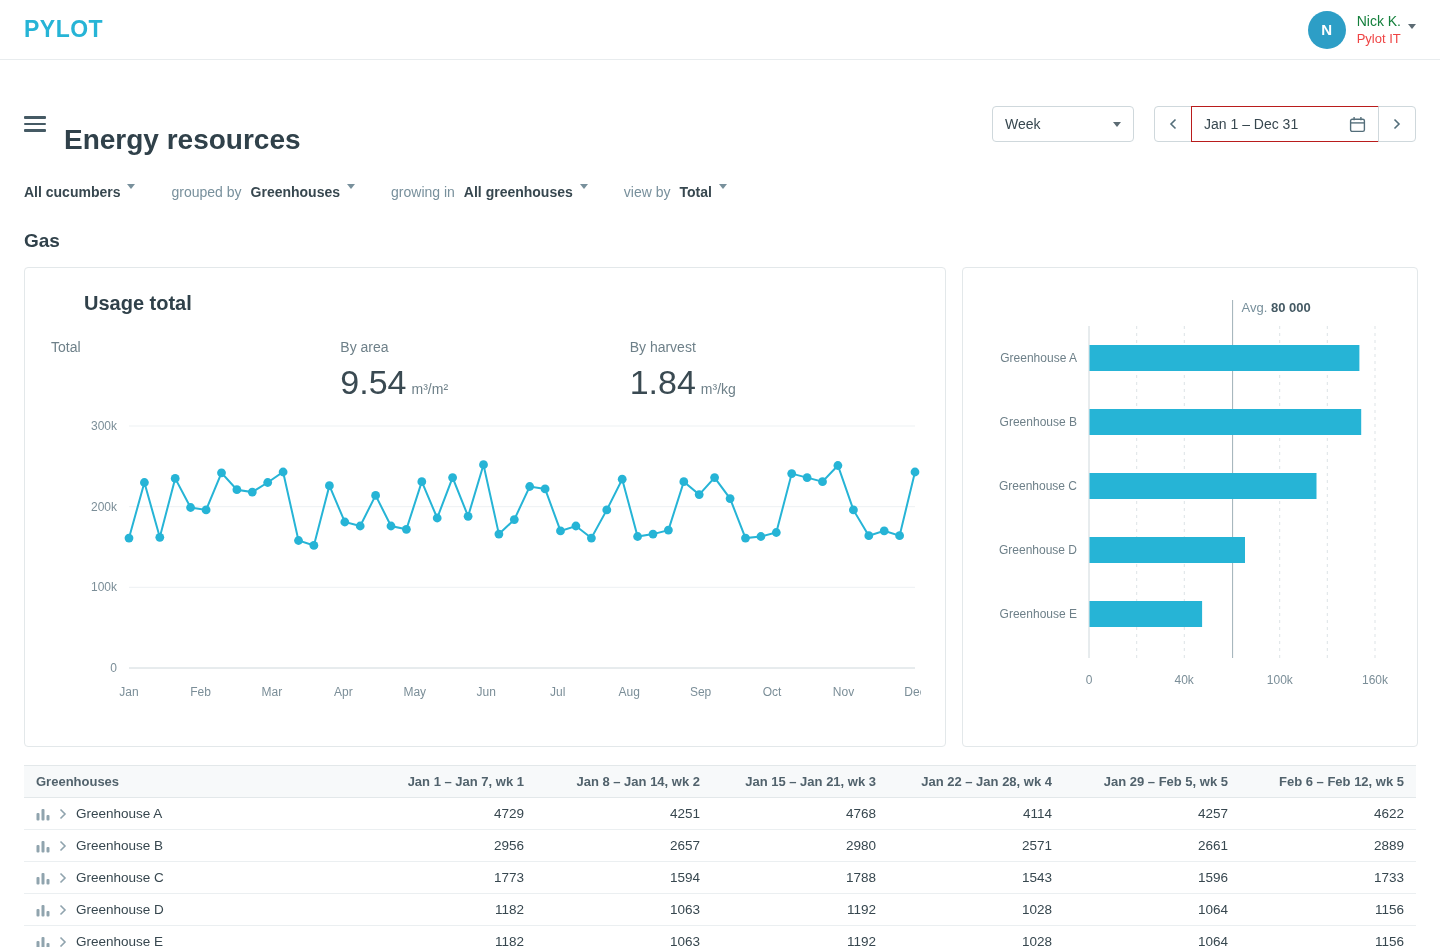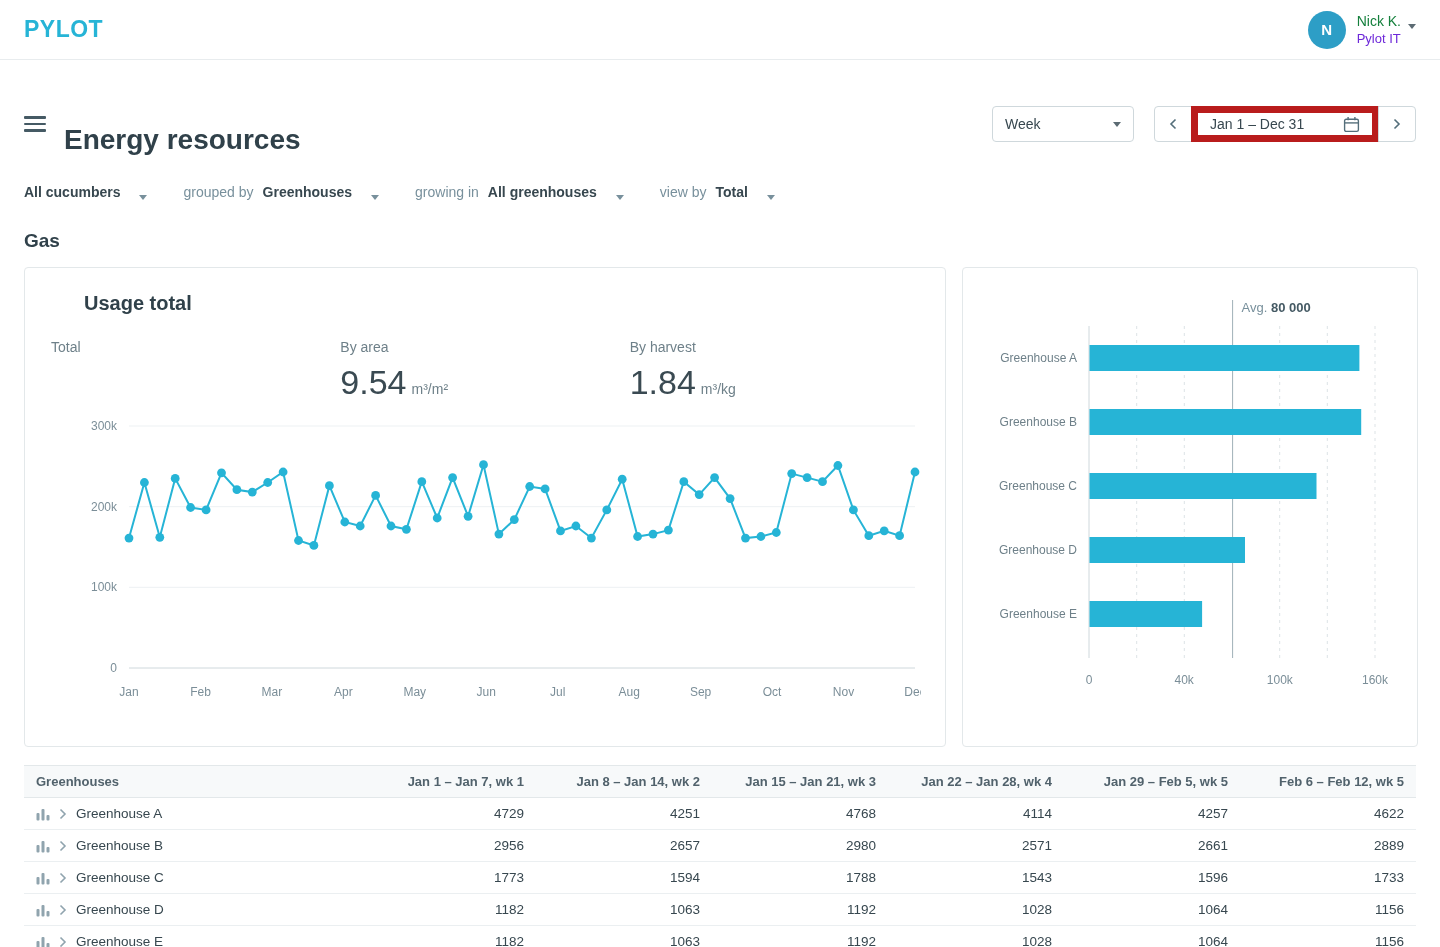--- a/index.html
+++ b/index.html
@@ -15,49 +15,49 @@
   
   .topbar { height: 60px; display: flex; align-items: center; padding: 0 24px; border-bottom: 1px solid #e8ecee; }
   .logo { color: var(--accent); font-size: 23px; font-weight: 800; letter-spacing: .5px; cursor: pointer; }
   .main-nav { display: flex; gap: 44px; margin-left: 58px; }
   .nav-item { font-size: 15px; color: #5c6b73; cursor: pointer; text-decoration: none; }
   .nav-item.active { color: var(--accent); font-weight: 700; }
   .user-block { margin-left: auto; display: flex; align-items: center; gap: 11px; cursor: pointer; }
   .avatar { width: 38px; height: 38px; border-radius: 50%; background: var(--avatar); color: #fff;
             display: flex; align-items: center; justify-content: center; font-size: 15px; font-weight: 700; }
   .user-name-row { display: flex; align-items: flex-end; gap: 7px; font-size: 14px; color: #15803d; }
-  .user-org { font-size: 13px; color: #6d28d9; margin-top: 2px; }
+  .user-org { font-size: 13px; color: #ef4444; margin-top: 2px; }
 
   .caret { width: 0; height: 0; border-left: 4px solid transparent; border-right: 4px solid transparent;
            border-top: 5px solid #5c6b73; display: inline-block; }
 
   
   .page { padding: 32px 24px 0 24px; }
   .page-head { display: flex; align-items: center; justify-content: space-between; }
   .ph-left { display: flex; align-items: center; gap: 18px; }
   .hamburger { width: 22px; display: flex; flex-direction: column; gap: 4px; cursor: pointer; padding: 2px 0; }
   .hamburger span { height: 2.5px; background: #455a64; border-radius: 1px; }
   h1 { font-size: 28px; font-weight: 700; color: #30414a; margin-top: 32px; }
 
   .head-controls { display: flex; align-items: center; gap: 20px; }
   .select { width: 142px; height: 36px; border: 1px solid #cfd8dc; border-radius: 4px; display: flex;
             align-items: center; justify-content: space-between; padding: 16px 12px; font-size: 14px; cursor: pointer; background: #fff; }
   .date-group { display: flex; }
   .dg-btn { width: 38px; height: 36px; border: 1px solid #cfd8dc; background: #fff; display: flex;
             align-items: center; justify-content: center; cursor: pointer; }
   .dg-btn.left { border-radius: 4px 0 0 4px; }
   .dg-btn.right { border-radius: 0 4px 4px 0; margin-left: -1px; }
-  .dg-date { height: 36px; border: 7px solid #b91c1c; margin-left: -1px; display: flex; align-items: center;
+  .dg-date { height: 36px; border: 1px solid #b91c1c; margin-left: -1px; display: flex; align-items: center;
              justify-content: space-between; gap: 14px; padding: 0 12px; font-size: 14px; cursor: pointer; background: #fff; min-width: 188px; }
 
   
   .filters { display: flex; align-items: center; gap: 36px; margin-top: 28px; font-size: 14px; }
   .filter-group { display: flex; align-items: center; gap: 9px; }
   .flabel { color: #78909c; }
-  .filter { display: inline-flex; align-items: flex-end; gap: 19px; cursor: pointer; }
+  .filter { display: inline-flex; align-items: flex-start; gap: 7px; cursor: pointer; }
   .fval { font-weight: 700; color: #37474f; }
   .filter .caret { border-top-color: #78909c; }
 
   .section-title { font-size: 19px; font-weight: 700; margin-top: 30px; color: #30414a; }
 
   
   .cards { display: flex; gap: 16px; margin-top: 15px; }
   .card { border: 1px solid #e3e8ea; border-radius: 4px; background: #fff; padding: 24px 26px; height: 480px; }
   .card.usage { width: 922px; flex: 0 0 922px; }
   .card.breakdown { flex: 1; }

